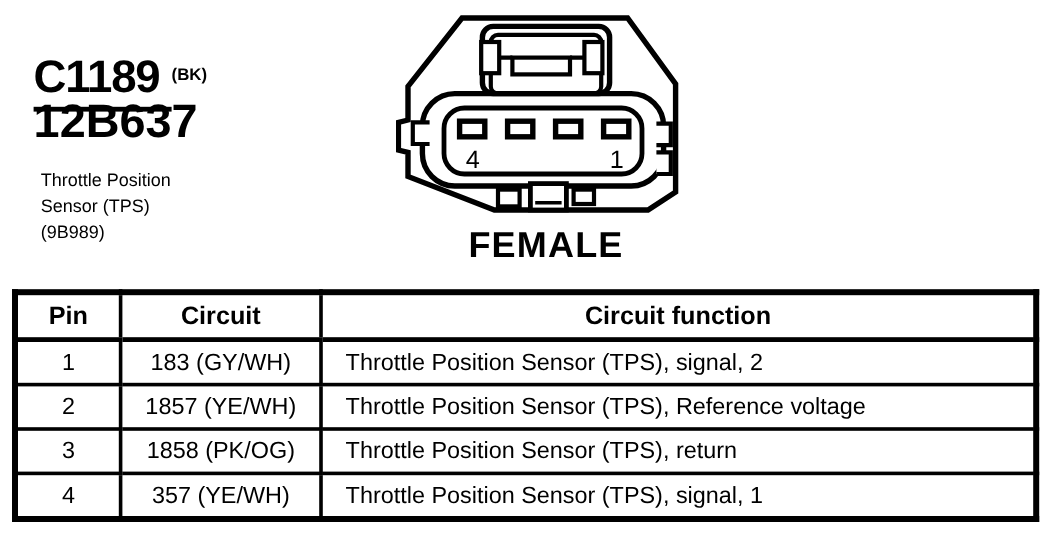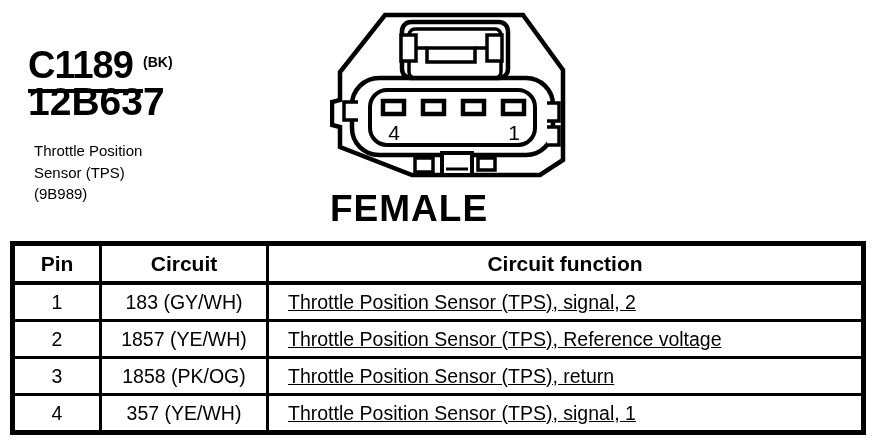--- a/index.html
+++ b/index.html
@@ -25,37 +25,37 @@
   }
   .description {
     position:absolute; left:34px; top:140px;
     font-size:15px; line-height:21.5px; font-weight:normal;
   }
   .connector-wrap { position:absolute; left:330px; top:8px; width:250px; height:180px; }
   .connector-wrap svg { display:block; }
   .connector-wrap text { font-family:"Liberation Sans", sans-serif; }
   .female-label {
     position:absolute; left:330px; top:188px; width:250px;
-    font-size:37px; font-weight:bold; letter-spacing:1px;
+    text-align:center; font-size:30px; font-weight:bold; letter-spacing:1px;
   }
   table.pinout {
     position:absolute; left:10px; top:241px; width:856px;
     border-collapse:collapse; table-layout:fixed;
     border:5px solid #000;
   }
   table.pinout th, table.pinout td {
     border:3px solid #000; overflow:hidden; white-space:nowrap;
   }
   table.pinout th {
     font-size:21px; font-weight:bold; height:33px; 
     border-bottom:4px solid #000;
   }
   table.pinout td { font-size:19.5px; height:32px; font-weight:normal; }
   td.pin-cell, td.circuit-cell { text-align:center; }
-  td.function-cell { text-align:left; padding-left:19px;text-decoration:underline; }
+  td.function-cell { text-align:left; padding-left:19px; }
   col.c-pin { width:88px; }
   col.c-circuit { width:167px; }
 </style>
 </head>
 <body>
 
 <div class="conn-id">C1189</div>
 <div class="color-code">(BK)</div>
 <div class="part-number">12B637</div>
 

